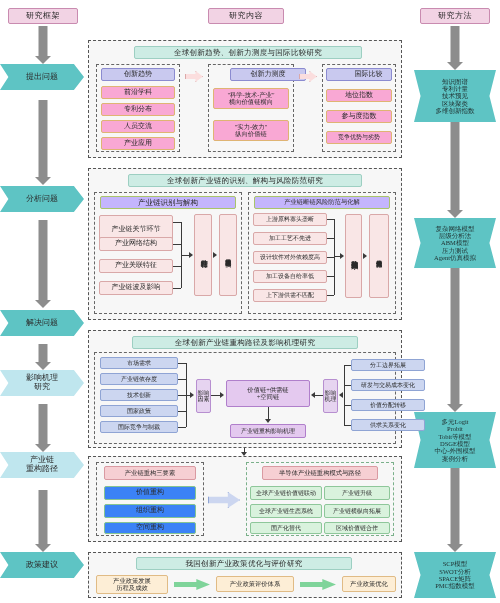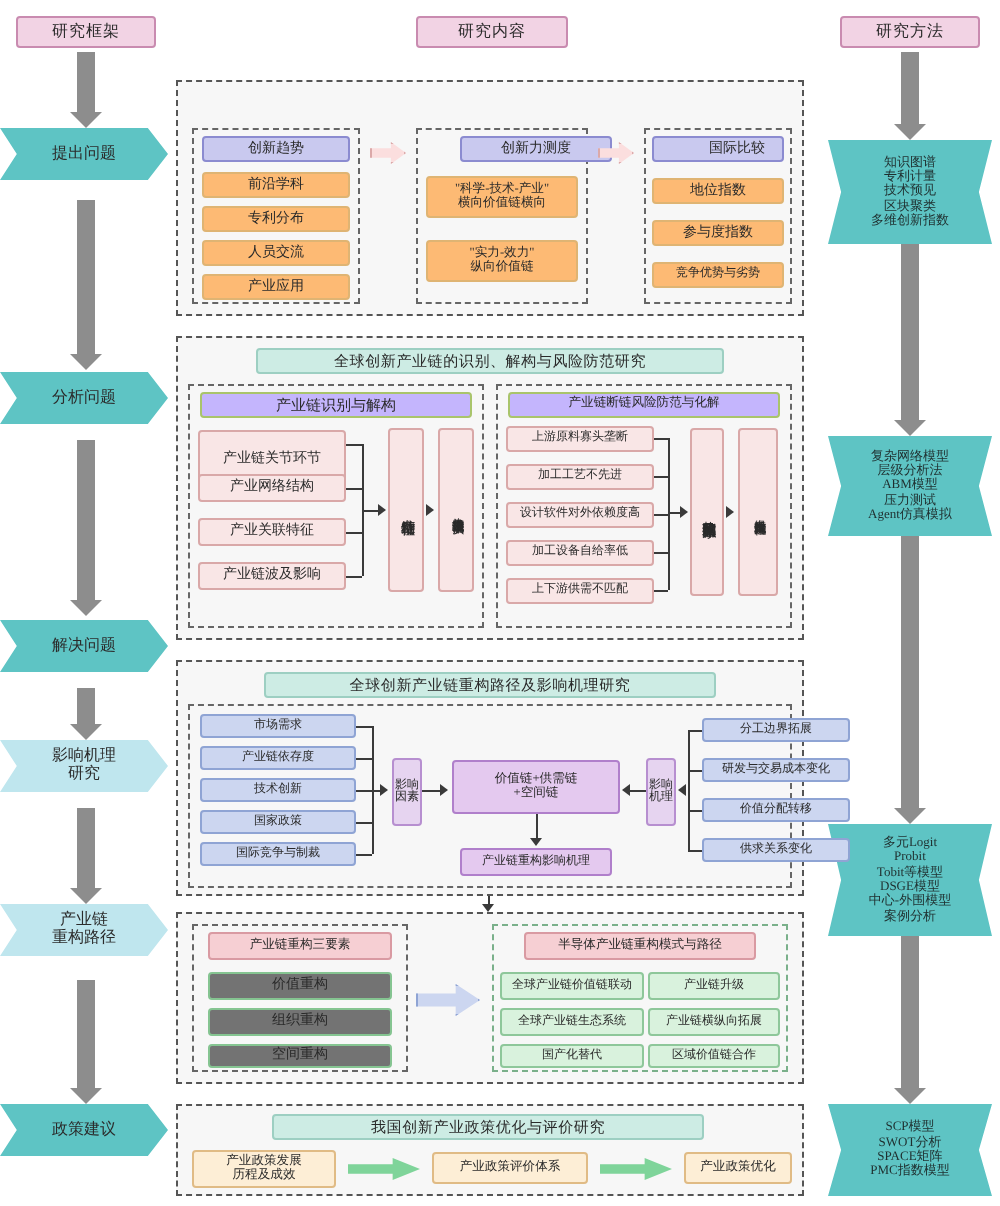--- a/index.html
+++ b/index.html
@@ -60,30 +60,30 @@
     background: transparent;
   }
   .dashGreen {
     position: absolute;
     border: 1px dashed #7ab08a;
     background: transparent;
   }
 
   
   .bPurple { background: #c9c9ef; border: 1px solid #8b8bd0; font-size: 7px; }
-  .bCream  { background: #fdba74; border: 1px solid #dfb473; font-size: 7px; text-align: center; }
+  .bCream  { background: #f9a8d4; border: 1px solid #dfb473; font-size: 7px; text-align: center; }
   .bGreenT { background: #c4b5fd; border: 1px solid #a9c46b; font-size: 7.5px; }
   .bPink   { background: #f9e6e6; border: 1px solid #d9a8a8; font-size: 7px; }
   .bPinkV  { background: #f9e6e6; border: 1px solid #d9a8a8; font-size: 7px;
              writing-mode: vertical-rl; text-orientation: upright; letter-spacing: .2px; }
   .bBlue   { background: #ccd6f0; border: 1px solid #8fa4d4; font-size: 7px; }
   .bLav    { background: #e6d4f0; border: 1px solid #b78fd0; font-size: 7px; }
   .bLavBig { background: #e4c9ef; border: 1px solid #b07fcb; font-size: 8px; }
   .bRose   { background: #f6cfd3; border: 1px solid #d99aa2; font-size: 7.5px; }
-  .bMint   { background: #737373; border: 1px solid #85c491; font-size: 7px; }
+  .bMint   { background: #3b82f6; border: 1px solid #85c491; font-size: 7px; }
   .bMint2  { background: #d9f2dd; border: 1px solid #8ec79a; font-size: 7px; }
   .bCream2 { background: #fdeed6; border: 1px solid #e0bb85; font-size: 7px; }
 
   
   .vline { position: absolute; background: #3a3a3a; width: 1px; }
   .hline { position: absolute; background: #3a3a3a; height: 1px; }
   .arrowR {
     position: absolute; width: 0; height: 0;
     border-top: 3px solid transparent;
     border-bottom: 3px solid transparent;
@@ -235,20 +235,21 @@
 Tobit等模型
 DSGE模型
 中心-外围模型
 案例分析</div>
   <div class="ribbon" style="left:414px; top:552px; width:82px; height:46px;">SCP模型
 SWOT分析
 SPACE矩阵
 PMC指数模型</div>
 
   <div class="dashOuter" style="left:88px; top:40px; width:314px; height:118px;"></div>
+  <div class="box sectitle" style="left:134px; top:46px; width:228px;">全球创新趋势、创新力测度与国际比较研究</div>
 
   <div class="dashInner" style="left:96px; top:64px; width:84px; height:88px;"></div>
   <div class="box bPurple" style="left:101px; top:68px; width:74px; height:13px;">创新趋势</div>
   <div class="box bCream" style="left:101px; top:86px; width:74px; height:13px;">前沿学科</div>
   <div class="box bCream" style="left:101px; top:103px; width:74px; height:13px;">专利分布</div>
   <div class="box bCream" style="left:101px; top:120px; width:74px; height:13px;">人员交流</div>
   <div class="box bCream" style="left:101px; top:137px; width:74px; height:13px;">产业应用</div>
 
   <div class="pinkArrow" style="left:185px; top:71px; width:18px;"></div>
 

